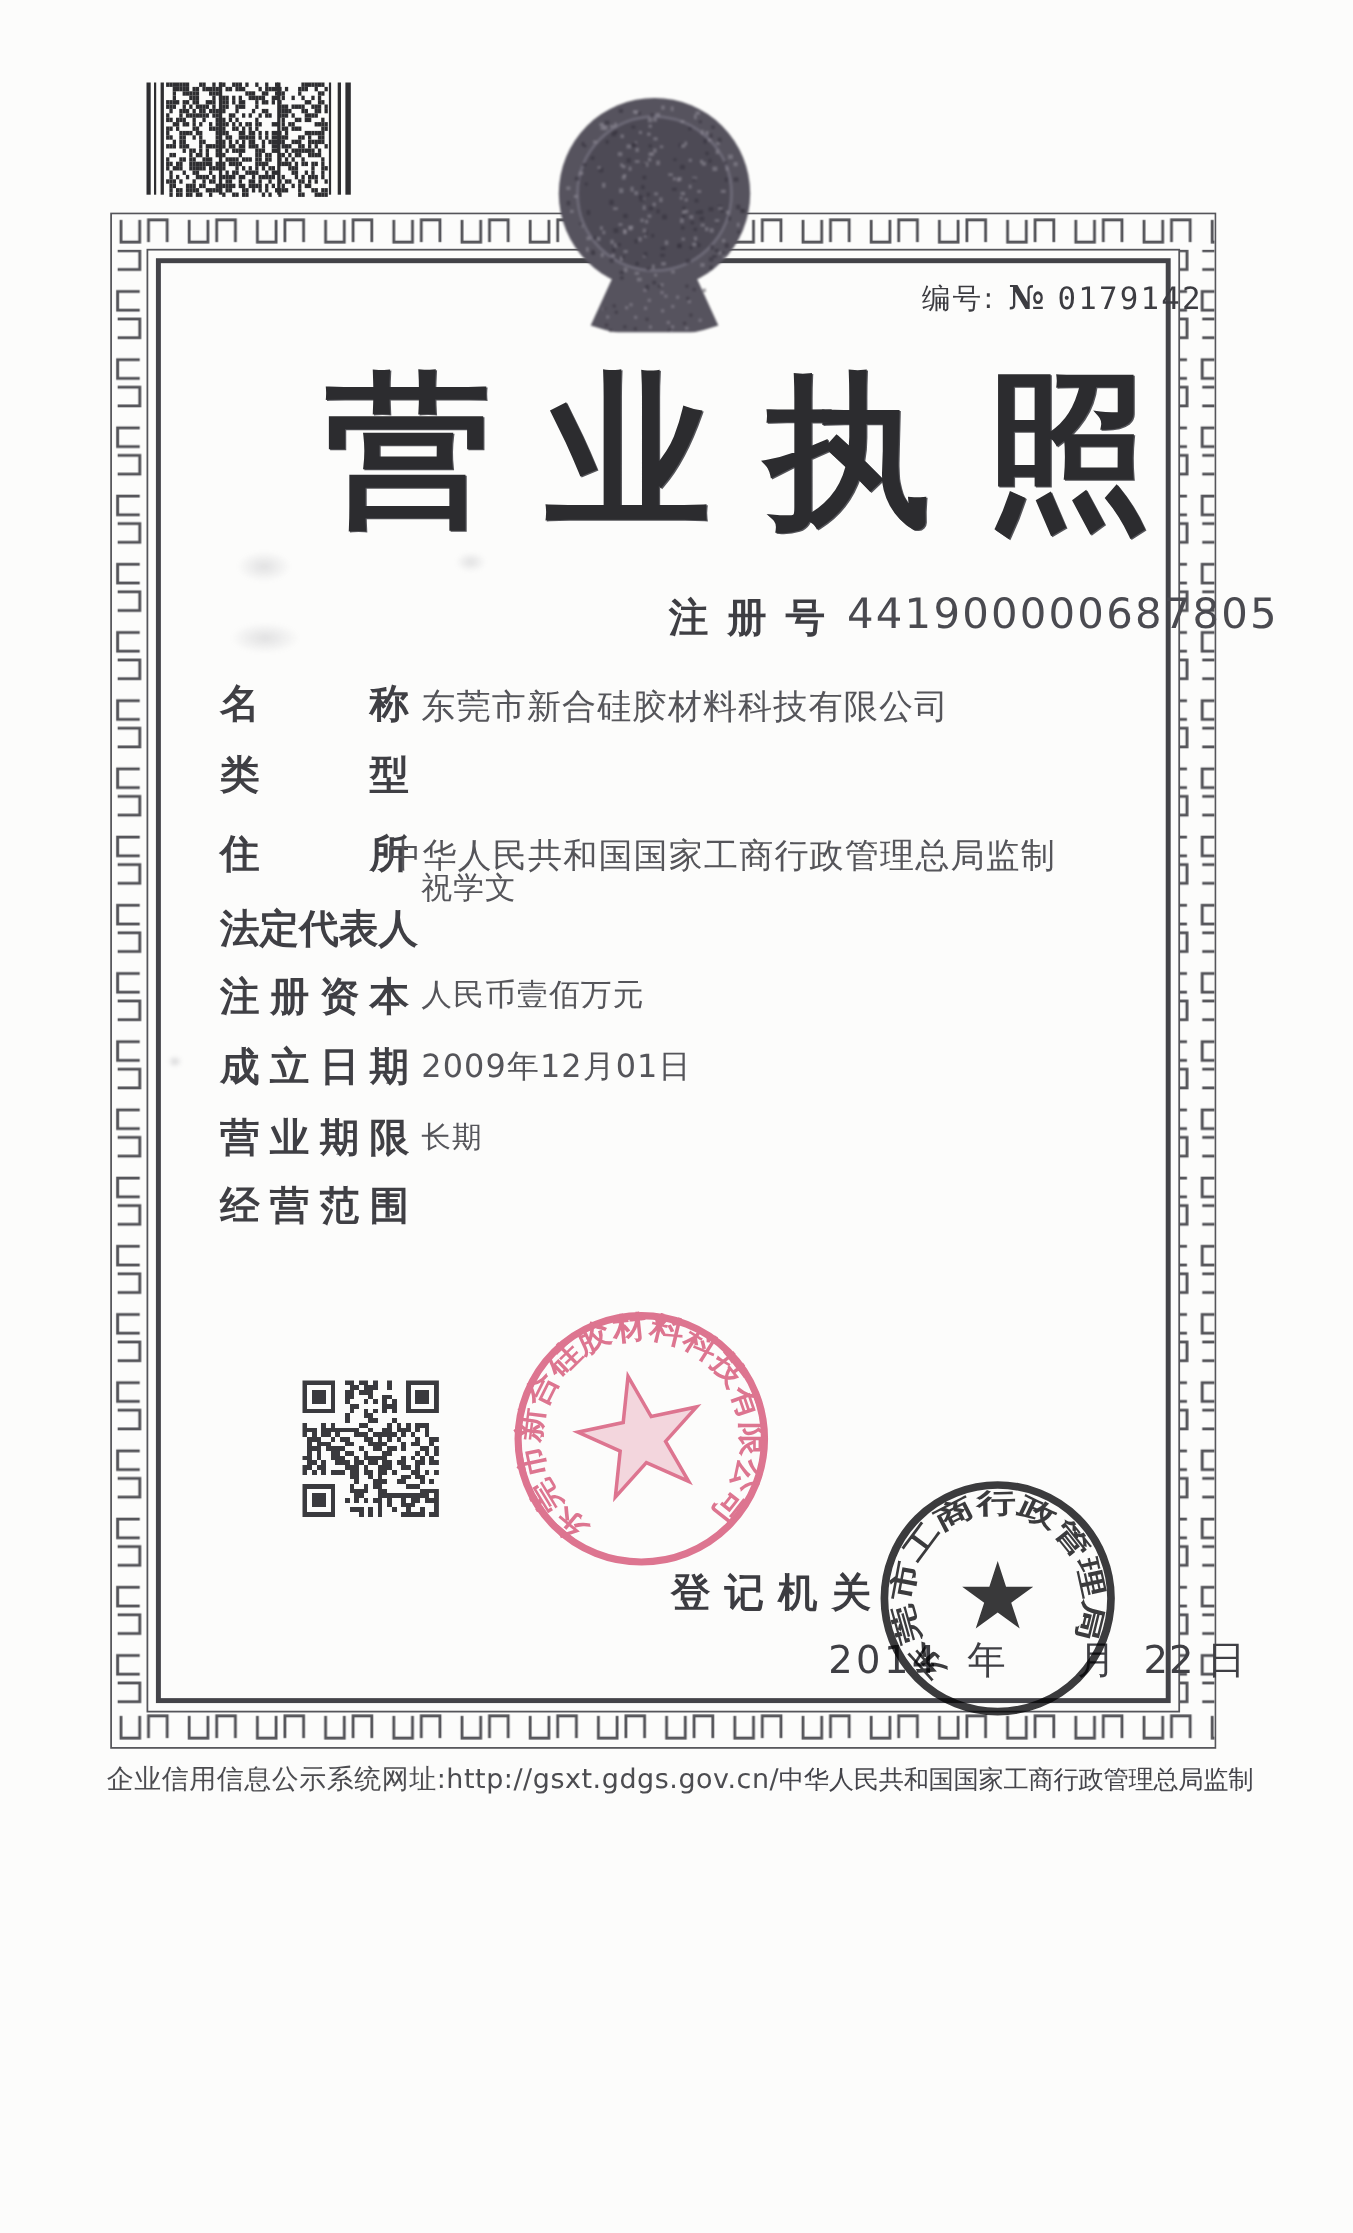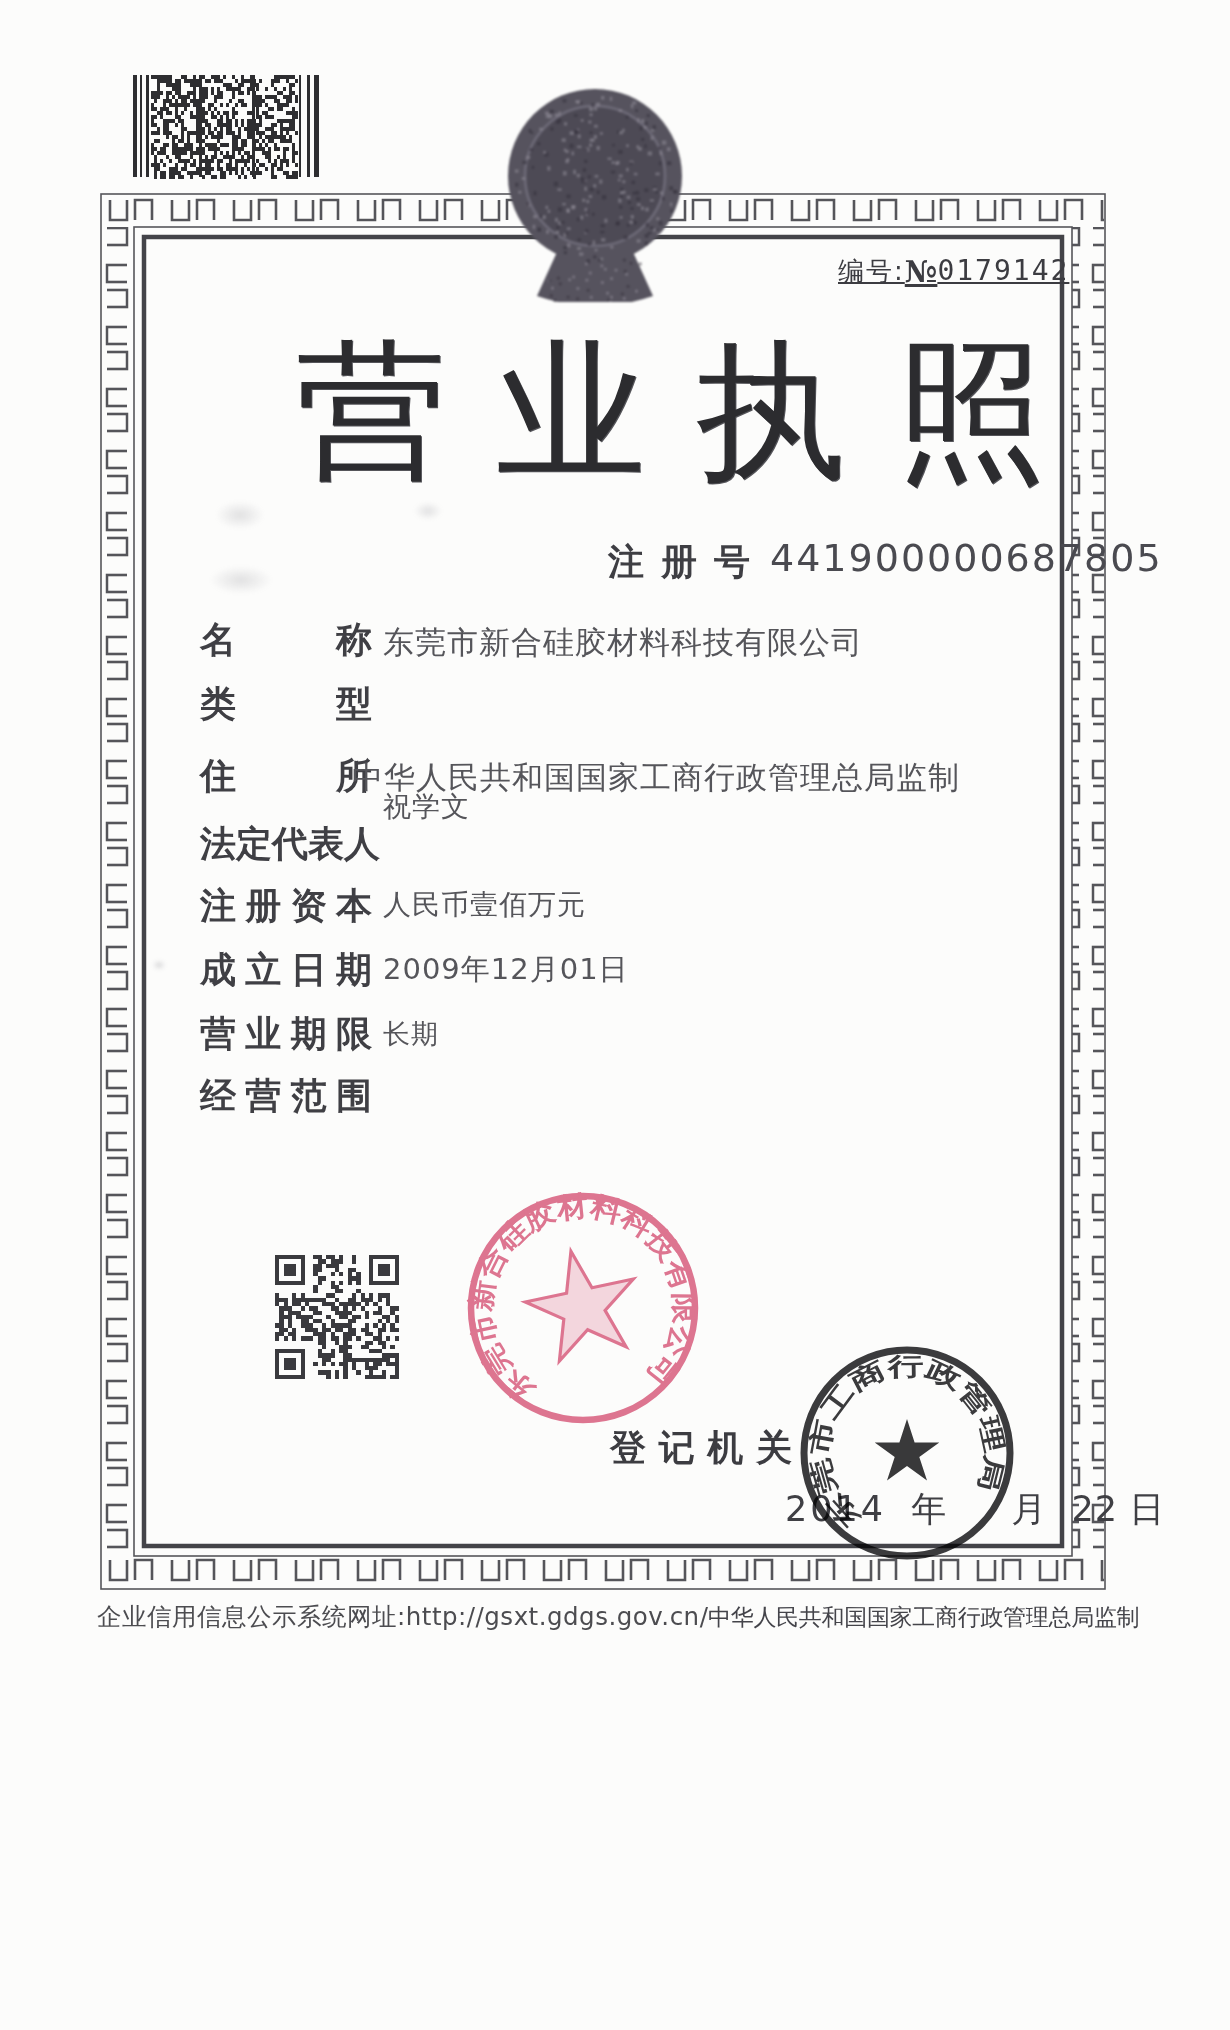--- a/index.html
+++ b/index.html
@@ -7,36 +7,36 @@
     position:relative;width:1230px;height:2030px;background:#fcfcfb;
     font-family:"DejaVu Sans",sans-serif;color:#46464a;overflow:hidden;
     box-shadow:0 0 6px rgba(0,0,0,.15);
   }
   .abs{position:absolute;}
   
   .spread{display:flex;justify-content:space-between;}
   .field-label{left:200px;width:172px;font-size:36px;font-weight:600;color:#3f3f44;}
   .field-value{left:383px;font-size:30px;color:#55555a;letter-spacing:1px;white-space:nowrap;}
   
-  #serial-row{top:254px;left:838px;display:flex;align-items:flex-start;color:#3c3c41;text-decoration:underline;}
+  #serial-row{top:254px;left:838px;display:flex;align-items:center;gap:12px;color:#3c3c41;}
   #serial-label{font-size:26px;letter-spacing:2px;}
   #serial-symbol{font-family:"DejaVu Serif",serif;font-weight:bold;font-size:30px;}
   #serial-number{font-family:"DejaVu Sans Mono",monospace;font-size:28px;letter-spacing:2px;}
-  #doc-title{top:336px;left:296px;font-size:150px;font-weight:400;letter-spacing:50px;
+  #doc-title{top:336px;left:296px;font-size:150px;font-weight:700;letter-spacing:50px;
              color:#2c2c2f;line-height:1;white-space:nowrap;text-shadow:1px 1px 0 #55555a;}
   #regno-label{left:608px;width:142px;top:538px;font-size:36px;font-weight:600;color:#3e3e43;}
   #regno-value{left:770px;top:536px;font-size:38px;color:#4a4a50;letter-spacing:2px;
                font-family:"DejaVu Sans",sans-serif;}
   
   #scope-value{left:352px;top:1072px;width:668px;font-size:23.5px;line-height:32.5px;
                color:#4a4a4e;text-align:justify;white-space:normal;letter-spacing:0;}
   
   #registrar-label{left:610px;top:1424px;width:182px;font-size:36px;font-weight:600;color:#3c3c41;}
   #date-line{left:753px;top:1486px;font-size:35px;color:#3f3f44;white-space:nowrap;}
-  #date-line .y{letter-spacing:3px;margin-left:32px;}
+  #date-line .y{letter-spacing:3px;}
   #date-line .u1{margin-left:14px;}
   #date-line .u2{margin-left:54px;}
   #date-line .d{margin-left:14px;letter-spacing:1px;}
   
   #footer-left{left:97px;top:1600px;font-size:24.5px;color:#4c4c50;letter-spacing:.5px;}
   #footer-right{left:708px;top:1602px;font-size:23px;color:#44444a;letter-spacing:-.3px;}
   
   .stamp{mix-blend-mode:multiply;}
   #company-seal{left:438px;top:1163px;opacity:.82;}
   #authority-stamp{left:792px;top:1338px;opacity:.88;}

